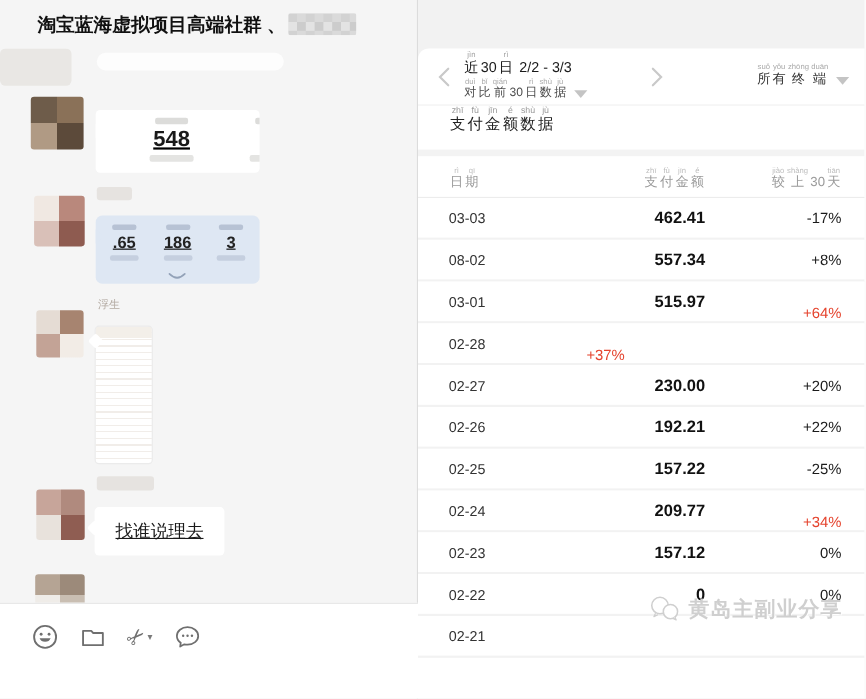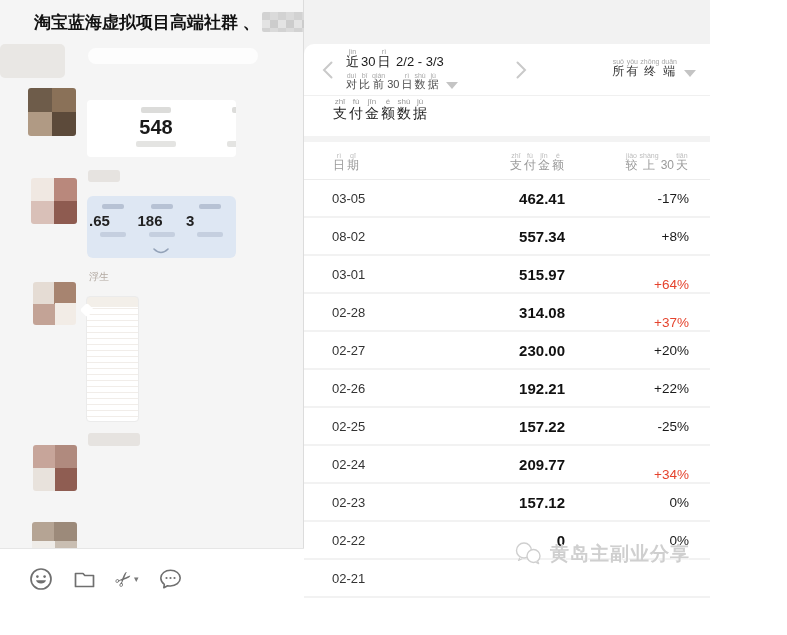--- a/index.html
+++ b/index.html
@@ -1,54 +1,54 @@
 <!DOCTYPE html>
 <html style="--hot: #e5432d;"><head>
 <meta charset="utf-8">
 <style>
   * { margin:0; padding:0; box-sizing:border-box; }
   html,body { width:787px; height:635px; overflow:hidden; }
   body { font-family:"Liberation Sans","DejaVu Sans",sans-serif; background:#fff; }
   .app { width:787px; height:635px; display:flex; position:relative; }
 
   
-  .chat-panel { width:304px; height:635px; background:#f5f5f5; border-right:1px solid #dcdcdc; position:relative; flex:none; }
+  .chat-panel { width:380px; height:635px; background:#f5f5f5; border-right:1px solid #dcdcdc; position:relative; flex:none; }
   .chat-title { height:44px; padding:11px 0 0 34px; font-size:17px; font-weight:700; color:#111; white-space:nowrap; }
   .title-censor { display:inline-block; width:62px; height:20px; vertical-align:-4px; margin-left:2px;
     background:repeating-conic-gradient(#dadada 0% 25%, #cccccc 25% 50%, #e3e3e3 50% 75%, #d2d2d2 75% 100%); background-size:16px 16px; border-radius:2px; }
   .chat-body { position:absolute; top:44px; left:0; right:0; height:504px; overflow:hidden; }
 
   .avatar { position:absolute; border-radius:3px; background-size:24px 24px; }
   .av1 { left:28px; top:44px; width:48px; height:48px; background:repeating-conic-gradient(#8a7158 0% 25%, #5c4a3a 25% 50%, #b09a84 50% 75%, #6e5c4a 75% 100%); }
   .av2 { left:31px; top:134px; width:46px; height:46px; background:repeating-conic-gradient(#b9887c 0% 25%, #8e5b50 25% 50%, #d9c0b8 50% 75%, #f0e8e2 75% 100%); }
   .av3 { left:33px; top:238px; width:43px; height:43px; background:repeating-conic-gradient(#a78470 0% 25%, #f2ece6 25% 50%, #c3a396 50% 75%, #e5dcd4 75% 100%); }
   .av4 { left:33px; top:401px; width:44px; height:46px; background:repeating-conic-gradient(#b08a7e 0% 25%, #8f5d52 25% 50%, #e8e2dc 50% 75%, #c7a59a 75% 100%); }
   .av5 { left:32px; top:478px; width:45px; height:38px; background:repeating-conic-gradient(#9c8a7a 0% 25%, #c9beb2 25% 50%, #efece8 50% 75%, #b5a494 75% 100%); }
 
   .name-chip { position:absolute; background:#e6e3e0; border-radius:3px; }
   .chip1 { left:88px; top:126px; width:32px; height:12px; }
   .chip2 { left:88px; top:389px; width:52px; height:13px; }
   .sender-name { position:absolute; left:89px; top:226px; font-size:10px; color:#b3aaa2; }
 
   .partial-bubble { position:absolute; left:88px; top:4px; width:170px; height:16px; background:#fdfdfd; border-radius:8px; }
 
-  .bubble { position:absolute; background:#fff; border-radius:4px; }
+  .bubble { position:absolute; background:#fff; border-radius:4px;text-decoration:underline; }
   .bubble::before { content:""; position:absolute; left:-5px; top:14px; width:10px; height:10px; background:inherit; transform:rotate(45deg); border-radius:2px; }
 
   .stats-bubble { left:87px; top:56px; width:149px; height:57px; overflow:hidden; display:flex; }
   .stat-col { text-align:center; padding-top:7px; flex:none; }
   .stat-col .bar-s { width:30px; height:6px; background:#dcdcda; border-radius:2px; margin:0 auto 3px; }
   .stat-col .bar-b { width:40px; height:6px; background:#e4e4e2; border-radius:2px; margin:3px auto 0; }
   .stat-value { font-size:20px; font-weight:700; color:#1a1a1a; line-height:22px; }
   .sc1 { margin-left:30px; width:78px; }
   .sc2 { margin-left:22px; width:60px; }
 
   .blue-bubble { left:87px; top:152px; width:149px; height:62px; background:#dee7f3; border-radius:6px; overflow:hidden; display:flex; justify-content:space-between; padding:6px 2px 0 2px; }
   .blue-bubble::before { background:#dee7f3; }
-  .blue-col { text-align:left; width:48px; }
+  .blue-col { text-align:center; width:48px; }
   .blue-col .bar-t { width:22px; height:5px; background:#b7c2d4; border-radius:2px; margin:2px auto 3px; }
   .blue-col .bar-u { width:26px; height:5px; background:#c5cfdf; border-radius:2px; margin:3px auto 0; }
   .blue-value { font-size:15px; font-weight:700; color:#222; }
   .blue-caret { position:absolute; left:66px; bottom:3px; }
 
   .image-bubble { left:86px; top:252px; width:53px; height:126px; border:1px solid #ebebeb;
     background:linear-gradient(#f3efe9 0 10px, transparent 10px),
     repeating-linear-gradient(to bottom, #fff 0 5px, #f1ede9 5px 6px); }
   .image-bubble::before { background:#fff; top:8px; }
 
@@ -164,20 +164,21 @@
             <path d="M1 1 Q8 8 15 1" fill="none" stroke="#93a2b8" stroke-width="1.6" stroke-linecap="round"></path>
           </svg>
       </div>
 
       <div class="sender-name">浮生</div>
       <div class="avatar av3"></div>
       <div class="bubble image-bubble"></div>
 
       <div class="name-chip chip2"></div>
       <div class="avatar av4"></div>
+      <div class="bubble text-bubble">找谁说理去</div>
 
       <div class="avatar av5"></div>
       <div class="blur-bubble"></div>
     </div>
 
     <div class="chat-input">
       <div class="toolbar">
         <div class="tool-icon">
           <svg width="24" height="24" viewBox="0 0 24 24">
               <circle cx="12" cy="12" r="10" fill="none" stroke="#6f6f6f" stroke-width="1.7"></circle>
@@ -234,37 +235,36 @@
       <div class="band"></div>
 
       <div class="thead">
         <div class="h-date"><ruby><span>日</span><rt>rì</rt></ruby><ruby><span>期</span><rt>qī</rt></ruby></div>
         <div class="h-amount"><ruby><span>支</span><rt>zhī</rt></ruby><ruby><span>付</span><rt>fù</rt></ruby><ruby><span>金</span><rt>jīn</rt></ruby><ruby><span>额</span><rt>é</rt></ruby></div>
         <div class="h-change"><ruby><span>较</span><rt>jiào</rt></ruby><ruby><span>上</span><rt>shàng</rt></ruby><ruby><span>30</span><rt>&nbsp;</rt></ruby><ruby><span>天</span><rt>tiān</rt></ruby></div>
       </div>
 
       <div>
           <div class="trow">
-            <div class="c-date">03-05</div>
+            <div class="c-date">03-03</div>
             <div class="c-amount">462.41</div>
             <div class="c-change">-17%</div>
           </div>
           <div class="trow">
             <div class="c-date">08-02</div>
             <div class="c-amount">557.34</div>
             <div class="c-change">+8%</div>
           </div>
           <div class="trow">
             <div class="c-date">03-01</div>
             <div class="c-amount">515.97</div>
             <div class="c-change hot">+64%</div>
           </div>
           <div class="trow">
             <div class="c-date">02-28</div>
-            <div class="c-amount">314.08</div>
             <div class="c-change hot">+37%</div>
           </div>
           <div class="trow">
             <div class="c-date">02-27</div>
             <div class="c-amount">230.00</div>
             <div class="c-change">+20%</div>
           </div>
           <div class="trow">
             <div class="c-date">02-26</div>
             <div class="c-amount">192.21</div>

